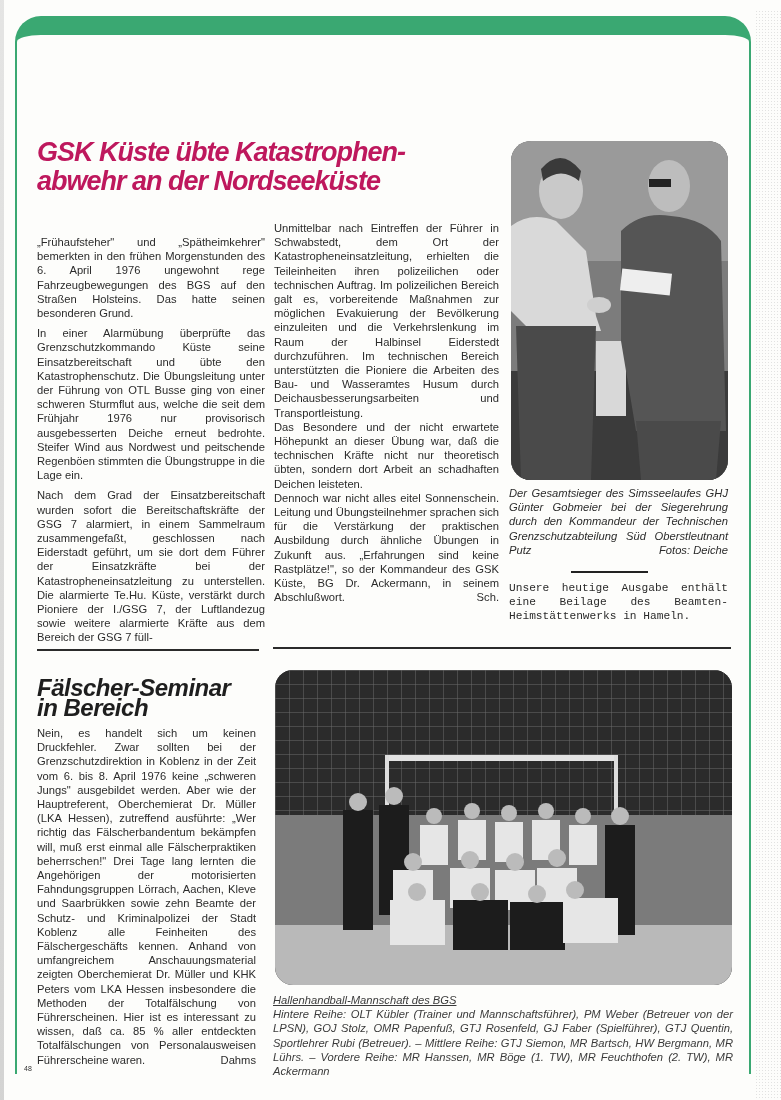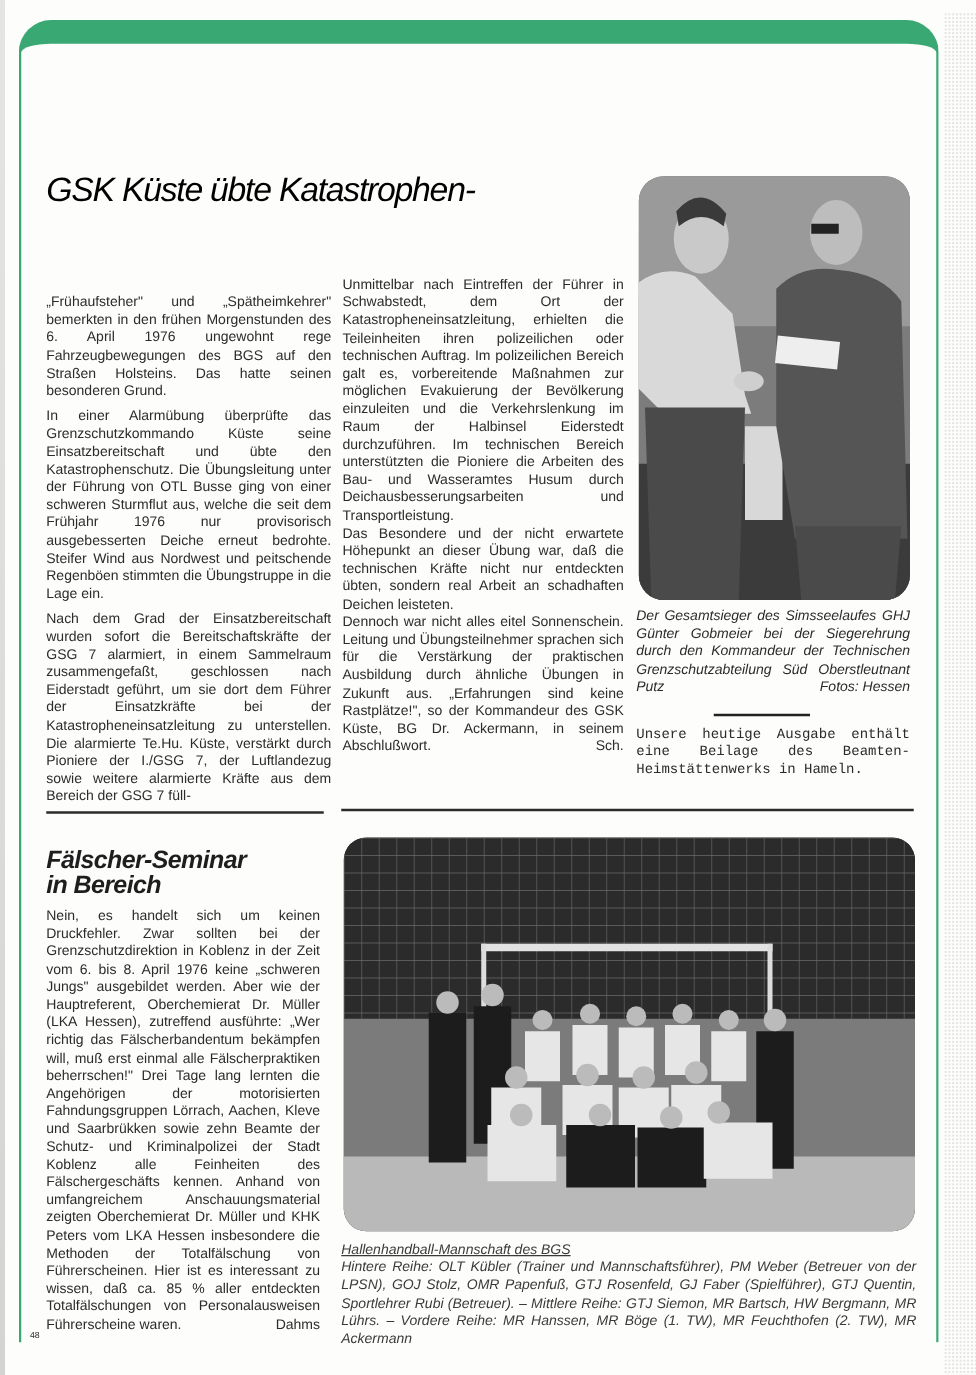--- a/index.html
+++ b/index.html
@@ -10,22 +10,22 @@
       position: absolute; left: 15px; top: 16px; width: 736px; height: 1058px;
       border: 2px solid #3aa872; border-top: 19px solid #3aa872; border-bottom: none;
       border-radius: 26px 26px 0 0;
     }
     .page-gutter-left { position: absolute; left: 0; top: 0; width: 4px; height: 1100px; background: linear-gradient(#ccc, #aaa); opacity: .5; }
     .halftone-right { position: absolute; left: 755px; top: 10px; width: 26px; height: 1090px;
       background-image: radial-gradient(#d6d6d6 0.6px, transparent 0.9px); background-size: 3px 3px; opacity: .7; }
 
     .headline {
       position: absolute; left: 37px; top: 138px; width: 460px;
-      font-family: "Liberation Sans", sans-serif; font-weight: 400; font-style: italic;
-      font-size: 27px; line-height: 29px; letter-spacing: -1px; color: #000000;
+      font-family: "Liberation Sans", sans-serif; font-weight: 700; font-style: italic;
+      font-size: 27px; line-height: 29px; letter-spacing: -1px; color: #be185d;
     }
     .col { position: absolute; font-size: 11.2px; line-height: 14.2px; text-align: justify; color: #2b2b2b; }
     .col p { margin-bottom: 6px; hyphens: manual; }
     .col p.tight { margin-bottom: 0; }
     .col1 { left: 37px; top: 235px; width: 228px; }
     .col2 { left: 274px; top: 221px; width: 225px; }
     .sig { float: right; }
 
     .photo { position: absolute; overflow: hidden; background: #555; }
     .photo1 { left: 511px; top: 141px; width: 217px; height: 339px; border-radius: 20px; background: linear-gradient(180deg,#8a8a8a 0%,#6a6a6a 40%,#3c3c3c 100%); }
@@ -33,48 +33,49 @@
 
     .caption1 { position: absolute; left: 509px; top: 486px; width: 219px; font-size: 11.2px; line-height: 14.2px; font-style: italic; text-align: justify; color: #2b2b2b; }
     .credit { float: right; }
     .short-rule { position: absolute; left: 571px; top: 571px; width: 77px; height: 2px; background: #222; }
     .notice { position: absolute; left: 509px; top: 581px; width: 219px; font-size: 11.2px; line-height: 14.2px; text-align: justify; color: #2b2b2b; font-family: Liberation Mono, monospace; }
 
     .rule { position: absolute; height: 2px; background: #2b2b2b; }
     .rule-left { left: 37px; top: 649px; width: 222px; }
     .rule-right { left: 273px; top: 647px; width: 458px; }
 
-    .headline2 { position: absolute; left: 37px; top: 678px; width: 230px; font-weight: 700; font-style: italic; font-size: 20px; line-height: 20px; letter-spacing: -0.5px; color: #1e1e1e; }
+    .headline2 { position: absolute; left: 37px; top: 678px; width: 230px; font-weight: 700; font-style: italic; font-size: 24px; line-height: 20px; letter-spacing: -0.5px; color: #1e1e1e; }
     .col3 { left: 37px; top: 726px; width: 219px; }
     .page-num { position: absolute; left: 24px; top: 1065px; font-size: 7px; color: #333; }
 
     .caption2 { position: absolute; left: 273px; top: 993px; width: 460px; font-size: 11.2px; line-height: 14.2px; font-style: italic; color: #3a3a3a; }
     .caption2 .cap-title { display: block; text-decoration: underline; }
     .caption2 .cap-body { display: block; text-align: justify; }
   </style>
 </head>
 <body>
 
 <div class="page-gutter-left"></div>
 <div class="halftone-right"></div>
 <div class="frame"></div>
 
 <h1 class="headline">
   <span>GSK Küste übte Katastrophen-</span><br>
+  <span>abwehr an der Nordseeküste</span>
 </h1>
 
 <div class="col col1">
   <p>„Frühaufsteher" und „Spätheimkehrer" bemerkten in den frühen Morgenstunden des 6. April 1976 ungewohnt rege Fahrzeugbewegungen des BGS auf den Straßen Holsteins. Das hatte seinen besonderen Grund.</p>
   <p>In einer Alarmübung überprüfte das Grenzschutzkommando Küste seine Einsatzbereitschaft und übte den Katastrophenschutz. Die Übungsleitung unter der Führung von OTL Busse ging von einer schweren Sturmflut aus, welche die seit dem Frühjahr 1976 nur provisorisch ausgebesserten Deiche erneut bedrohte. Steifer Wind aus Nordwest und peitschende Regenböen stimmten die Übungstruppe in die Lage ein.</p>
   <p>Nach dem Grad der Einsatzbereitschaft wurden sofort die Bereitschaftskräfte der GSG 7 alarmiert, in einem Sammelraum zusammengefaßt, geschlossen nach Eiderstadt geführt, um sie dort dem Führer der Einsatzkräfte bei der Katastropheneinsatzleitung zu unterstellen. Die alarmierte Te.Hu. Küste, verstärkt durch Pioniere der I./GSG 7, der Luftlandezug sowie weitere alarmierte Kräfte aus dem Bereich der GSG 7 füll-</p>
 </div>
 
 <div class="col col2">
   <p class="tight">Unmittelbar nach Eintreffen der Führer in Schwabstedt, dem Ort der Katastropheneinsatzleitung, erhielten die Teileinheiten ihren polizeilichen oder technischen Auftrag. Im polizeilichen Bereich galt es, vorbereitende Maßnahmen zur möglichen Evakuierung der Bevölkerung einzuleiten und die Verkehrslenkung im Raum der Halbinsel Eiderstedt durchzuführen. Im technischen Bereich unterstützten die Pioniere die Arbeiten des Bau- und Wasseramtes Husum durch Deichausbesserungsarbeiten und Transportleistung.</p>
-  <p class="tight">Das Besondere und der nicht erwartete Höhepunkt an dieser Übung war, daß die technischen Kräfte nicht nur entdeckten übten, sondern real Arbeit an schadhaften Deichen leisteten.</p>
+  <p class="tight">Das Besondere und der nicht erwartete Höhepunkt an dieser Übung war, daß die technischen Kräfte nicht nur theoretisch übten, sondern dort Arbeit an schadhaften Deichen leisteten.</p>
   <p class="tight"><span>Dennoch war nicht alles eitel Sonnenschein. Leitung und Übungsteilnehmer sprachen sich für die Verstärkung der praktischen Ausbildung durch ähnliche Übungen in Zukunft aus. „Erfahrungen sind keine Rastplätze!", so der Kommandeur des GSK Küste, BG Dr. Ackermann, in seinem Abschlußwort.</span> <span class="sig">Sch.</span></p>
 </div>
 
 <div class="photo photo1" title="Two uniformed men shaking hands, one handing over a certificate">
   <svg width="217" height="339" viewBox="0 0 217 339">
     <rect x="0" y="0" width="217" height="339" fill="#7c7c7c"></rect>
     <rect x="0" y="0" width="217" height="120" fill="#9a9a9a"></rect>
     <rect x="0" y="230" width="217" height="109" fill="#3b3b3b"></rect>
     <rect x="85" y="200" width="30" height="75" fill="#d8d8d8"></rect>
 
@@ -87,21 +88,21 @@
     <rect x="138" y="38" width="22" height="8" fill="#222"></rect>
     <path d="M110 90 Q130 70 160 75 Q195 78 210 100 L215 290 L125 290 L110 200 Z" fill="#555"></path>
     <path d="M125 280 L210 280 L205 339 L130 339 Z" fill="#4a4a4a"></path>
     <rect x="110" y="130" width="50" height="22" fill="#eeeeee" transform="rotate(6 135 141)"></rect>
     <ellipse cx="88" cy="164" rx="12" ry="8" fill="#cfcfcf"></ellipse>
   </svg>
 </div>
 
 <p class="caption1">
   <span>Der Gesamtsieger des Simsseelaufes GHJ Günter Gobmeier bei der Siegerehrung durch den Kommandeur der Technischen Grenzschutzabteilung Süd Oberstleutnant Putz</span>
-  <span class="credit">Fotos: Hessen</span>
+  <span class="credit">Fotos: Deiche</span>
 </p>
 
 <div class="short-rule"></div>
 <p class="notice">Unsere heutige Ausgabe enthält eine Beilage des Beamten-Heimstättenwerks in Hameln.</p>
 
 <div class="rule rule-left"></div>
 <div class="rule rule-right"></div>
 
 <h2 class="headline2">
   <span>Fälscher-Seminar</span><br>

